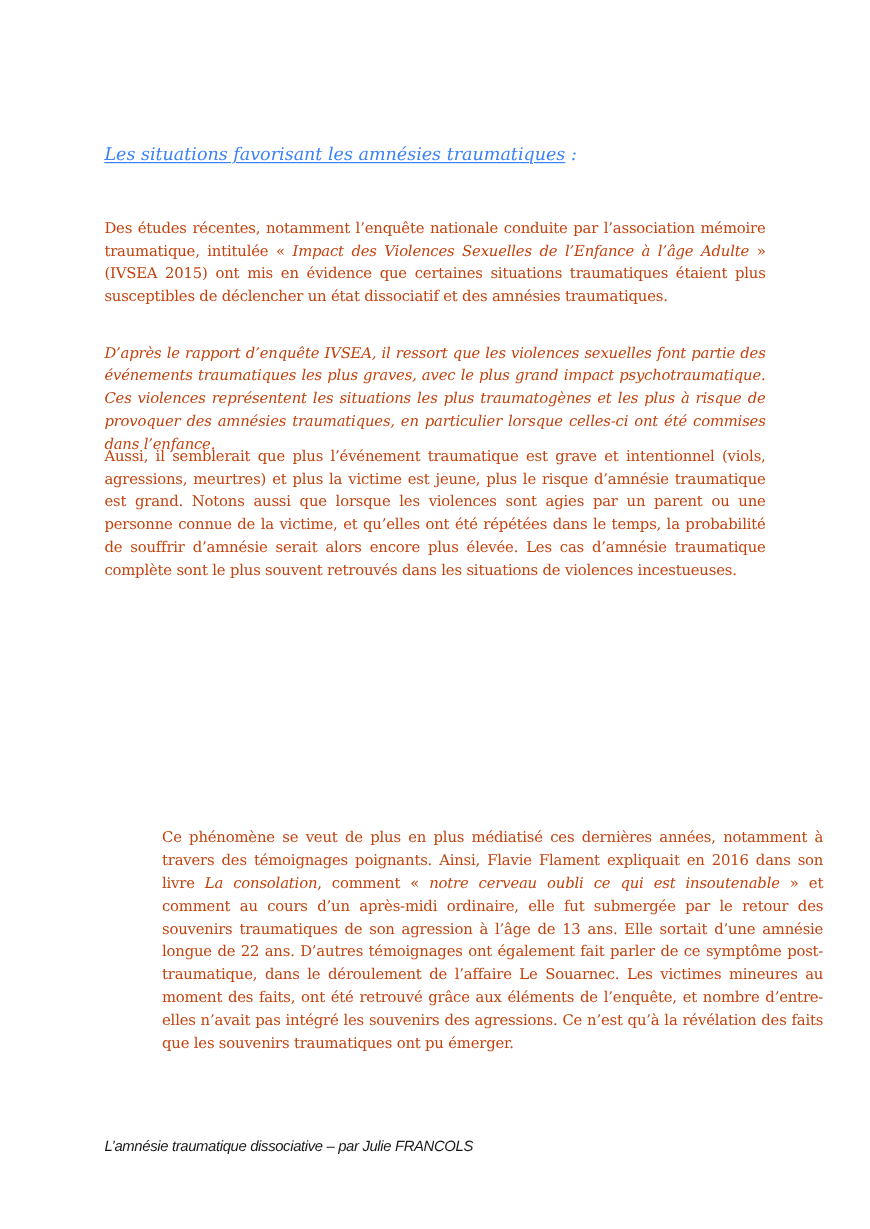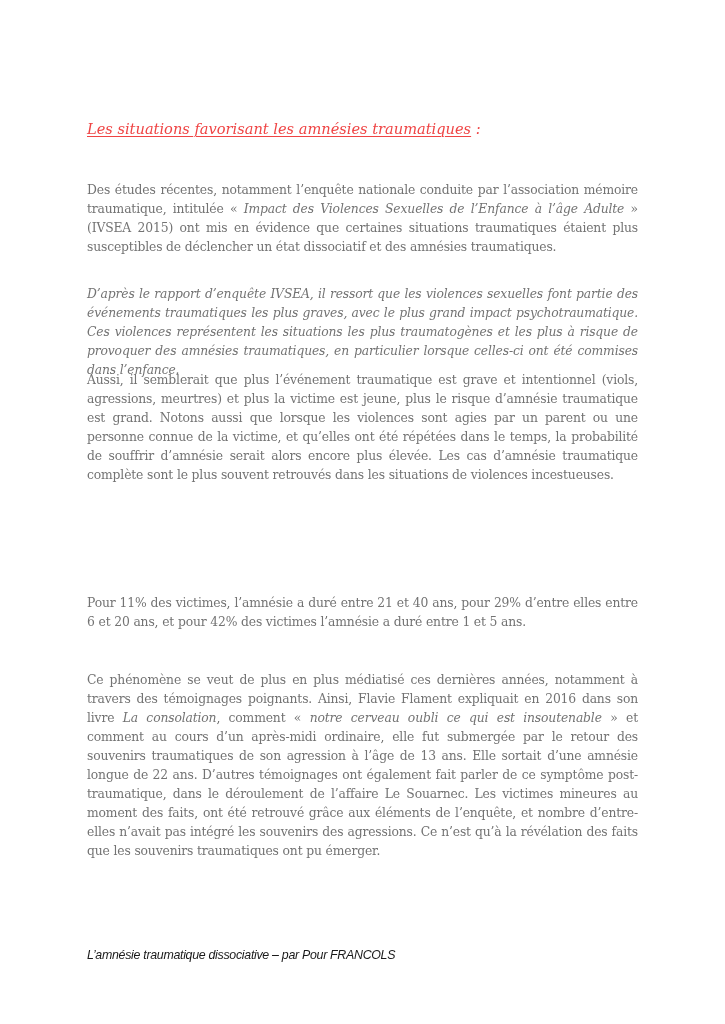--- a/index.html
+++ b/index.html
@@ -21,49 +21,49 @@
     height: 1024px;
     background: #ffffff;
   }
   .title {
     position: absolute;
     left: 87px;
     top: 120px;
     font-family: "DejaVu Serif", serif;
     font-style: italic;
     font-size: 14.6px;
-    color: #ef4444;
+    color: #3b82f6;
     white-space: nowrap;
     letter-spacing: 0px;
   }
   .title .t-text {
     text-decoration: underline;
     text-underline-offset: 2px;
     text-decoration-thickness: 1px;
   }
   .body-text {
     position: absolute;
     left: 87px;
     width: 551px;
     font-family: "DejaVu Serif", serif;
     font-size: 12.35px;
     line-height: 19px;
     text-align: justify;
-    color: #737373;
+    color: #c2410c;
     margin: 0;
     letter-spacing: -0.15px;
     word-spacing: 0px;
   }
   .body-text i { font-style: italic; }
   #p1 { top: 181px; }
   #p2 { top: 285px; font-style: italic; }
   #p3 { top: 371px; }
   #p4 { top: 529px; }
   #p5 { top: 594px; }
-  #p6 { top: 671px; }
+  #p6 { top: 689px; margin-left: 48px; }
   .footer {
     position: absolute;
     left: 87px;
     top: 948px;
     font-family: "Liberation Sans", sans-serif;
     font-style: italic;
     font-size: 12.4px;
     color: #1a1a1a;
     white-space: nowrap;
     letter-spacing: -0.3px;
@@ -76,19 +76,18 @@
 
   <div class="title"><span class="t-text">Les situations favorisant les amnésies traumatiques</span><span> :</span></div>
 
   <p class="body-text" id="p1"><span>Des études récentes, notamment l’enquête nationale conduite par l’association mémoire traumatique, intitulée « </span><i>Impact des Violences Sexuelles de l’Enfance à l’âge Adulte</i><span> » (IVSEA 2015) ont mis en évidence que certaines situations traumatiques étaient plus susceptibles de déclencher un état dissociatif et des amnésies traumatiques.</span></p>
 
   <p class="body-text" id="p2">D’après le rapport d’enquête IVSEA, il ressort que les violences sexuelles font partie des événements traumatiques les plus graves, avec le plus grand impact psychotraumatique. Ces violences représentent les situations les plus traumatogènes et les plus à risque de provoquer des amnésies traumatiques, en particulier lorsque celles-ci ont été commises dans l’enfance.</p>
 
   <p class="body-text" id="p3">Aussi, il semblerait que plus l’événement traumatique est grave et intentionnel (viols, agressions, meurtres) et plus la victime est jeune, plus le risque d’amnésie traumatique est grand. Notons aussi que lorsque les violences sont agies par un parent ou une personne connue de la victime, et qu’elles ont été répétées dans le temps, la probabilité de souffrir d’amnésie serait alors encore plus élevée. Les cas d’amnésie traumatique complète sont le plus souvent retrouvés dans les situations de violences incestueuses.</p>
 
 
-  <p class="body-text" id="p5">Pour 11% des victimes, l’amnésie a duré entre 21 et 40 ans, pour 29% d’entre elles entre 6 et 20 ans, et pour 42% des victimes l’amnésie a duré entre 1 et 5 ans.</p>
 
   <p class="body-text" id="p6"><span>Ce phénomène se veut de plus en plus médiatisé ces dernières années, notamment à travers des témoignages poignants. Ainsi, Flavie Flament expliquait en 2016 dans son livre </span><i>La consolation</i><span>, comment « </span><i>notre cerveau oubli ce qui est insoutenable</i><span> » et comment au cours d’un après-midi ordinaire, elle fut submergée par le retour des souvenirs traumatiques de son agression à l’âge de 13 ans. Elle sortait d’une amnésie longue de 22 ans. D’autres témoignages ont également fait parler de ce symptôme post-traumatique, dans le déroulement de l’affaire Le Souarnec. Les victimes mineures au moment des faits, ont été retrouvé grâce aux éléments de l’enquête, et nombre d’entre-elles n’avait pas intégré les souvenirs des agressions. Ce n’est qu’à la révélation des faits que les souvenirs traumatiques ont pu émerger.</span></p>
 
-  <div class="footer">L’amnésie traumatique dissociative – par Pour FRANCOLS</div>
+  <div class="footer">L’amnésie traumatique dissociative – par Julie FRANCOLS</div>
 
 </div>
 
 </body></html>

